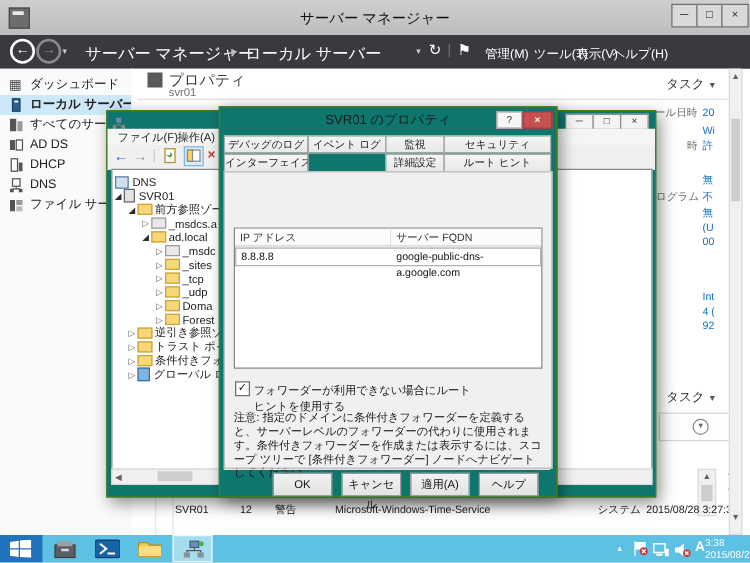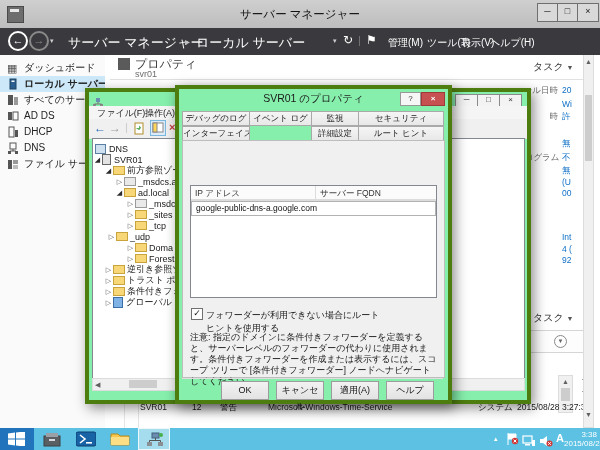--- a/index.html
+++ b/index.html
@@ -16,21 +16,21 @@
   .navcircle.dis{border-color:#8a8a8a;color:#8a8a8a}
   .crumb{color:#fff;font-size:13px;top:6px}
   .navmenu{color:#fff;font-size:10px;top:8px}
   
   .sidebar{left:0;top:55px;width:105px;height:373px;background:#fafafa;border-right:1px solid #e4e4e4}
   .sbitem{left:0;width:105px;height:16px;font-size:10px;color:#222;line-height:16px;white-space:nowrap;overflow:hidden}
   .sbitem .lbl{position:absolute;left:24px;top:0}
   .sbitem.sel{background:#cde8f8;font-weight:bold}
   .sbico{position:absolute;left:7px;top:2px;width:12px;height:12px}
   
-  .win{background:#86efac;border:4px solid #4d7c0f;box-shadow:3px 4px 12px rgba(0,0,0,.45)}
+  .win{background:#0f766e;border:1px solid #4d7c0f;box-shadow:3px 4px 12px rgba(0,0,0,.45)}
   .ctrlbtn{height:11px;border:1px solid #8a8a8a;background:#f3f3f3;color:#333;font-size:8px;line-height:9px;text-align:center}
   
   .pane{background:#fff;border:1px solid #828790}
   .trow{position:absolute;left:0;height:11px;font-size:9px;color:#1a1a1a;white-space:nowrap;display:flex;align-items:center}
   .exp{display:inline-block;width:9px;font-size:7px;color:#555;text-align:center}
   .exp.open{color:#2b2b2b}
   .ico-folder{display:inline-block;width:10px;height:7px;background:#f7d777;border:1px solid #c9a33b;margin-right:2px}
   .ico-folder.gray{background:#e9e9e9;border-color:#9a9a9a}
   .ico-server{display:inline-block;width:7px;height:9px;background:#e3e3e3;border:1px solid #666;margin-right:3px}
   .ico-log{display:inline-block;width:8px;height:9px;background:#7fb2e5;border:1px solid #3a6ea5;margin-right:3px}
@@ -47,21 +47,21 @@
   .cell{font-size:8.5px;color:#111;line-height:13px;padding-left:4px;box-sizing:border-box}
   
   .frag-lbl{position:absolute;width:42px;text-align:right;font-size:8.5px;color:#6e6e6e;white-space:nowrap}
   .frag-val{position:absolute;left:46px;font-size:8.5px;color:#0f6fc5;white-space:nowrap}
   .ev{position:absolute;font-size:8.5px;color:#1a1a1a;white-space:nowrap}
   .tasks{position:absolute;font-size:10px;color:#333;cursor:default}
   
   .taskbar{left:0;top:428px;width:600px;height:22px;background:#5cc1e2}
   .tbtn{position:absolute;top:0;width:32px;height:22px}
   .tbtn.active{background:rgba(255,255,255,.45);border:1px solid rgba(255,255,255,.8);box-sizing:border-box}
-  .traytxt{color:#fff;font-size:8px;line-height:9px;text-align:right}
+  .traytxt{color:#fff;font-size:8px;line-height:9px;}
 </style>
 </head>
 <body>
 
 <div id="screen">
 
   <div class="abs titlebar">
     <div class="abs" style="left:7px;top:6px;width:15px;height:15px;background:#6d6d6d;border:1px solid #4a4a4a">
       <div class="abs" style="left:2px;top:2px;width:9px;height:3px;background:#e8e8e8"></div>
     </div>
@@ -269,21 +269,21 @@
       <div class="trow" style="top:70px;padding-left:33px">
           <span class="exp">▷</span>
           <span class="ico-folder"></span>
           <span>_sites</span>
         </div>
       <div class="trow" style="top:81px;padding-left:33px">
           <span class="exp">▷</span>
           <span class="ico-folder"></span>
           <span>_tcp</span>
         </div>
-      <div class="trow" style="top:92px;padding-left:14px">
+      <div class="trow" style="top:92px;padding-left:33px">
           <span class="exp">▷</span>
           <span class="ico-folder"></span>
           <span>_udp</span>
         </div>
       <div class="trow" style="top:103px;padding-left:33px">
           <span class="exp">▷</span>
           <span class="ico-folder"></span>
           <span>Doma</span>
         </div>
       <div class="trow" style="top:114px;padding-left:33px">
@@ -341,20 +341,21 @@
 
     <div class="abs" style="left:3px;top:51px;width:261px;height:236px;background:#f0f0f0;border:1px solid #bdbdbd"></div>
 
 
     <div class="abs pane" style="left:11px;top:96px;width:245px;height:111px">
       <div style="display:flex;border-bottom:1px solid #dcdcdc">
         <div class="cellh" style="width:125px;height:14px">IP アドレス</div>
         <div class="cellh" style="flex:1;height:14px;border-right:none">サーバー FQDN</div>
       </div>
       <div style="display:flex;border:1px solid #b2b2b2;height:13px">
+        <div class="cell" style="width:124px">8.8.8.8</div>
         <div class="cell" style="flex:1">google-public-dns-a.google.com</div>
       </div>
     </div>
 
     <div class="abs" style="left:12px;top:219px;width:10px;height:10px;border:1px solid #707070;background:#fff;font-size:9px;line-height:9px;text-align:center;color:#1a1a1a">✓</div>
     <div class="abs" style="left:27px;top:220px;width:175px;font-size:9px;color:#1a1a1a">フォワーダーが利用できない場合にルート ヒントを使用する</div>
 
     <div class="abs" style="left:11px;top:243px;width:249px;font-size:9px;line-height:11px;color:#1a1a1a">注意: 指定のドメインに条件付きフォワーダーを定義すると、サーバーレベルのフォワーダーの代わりに使用されます。条件付きフォワーダーを作成または表示するには、スコープ ツリーで [条件付きフォワーダー] ノードへナビゲートしてください。</div>
 
     <div class="abs" style="left:3px;top:289px;width:261px;height:1px;background:#dfdfdf"></div>

